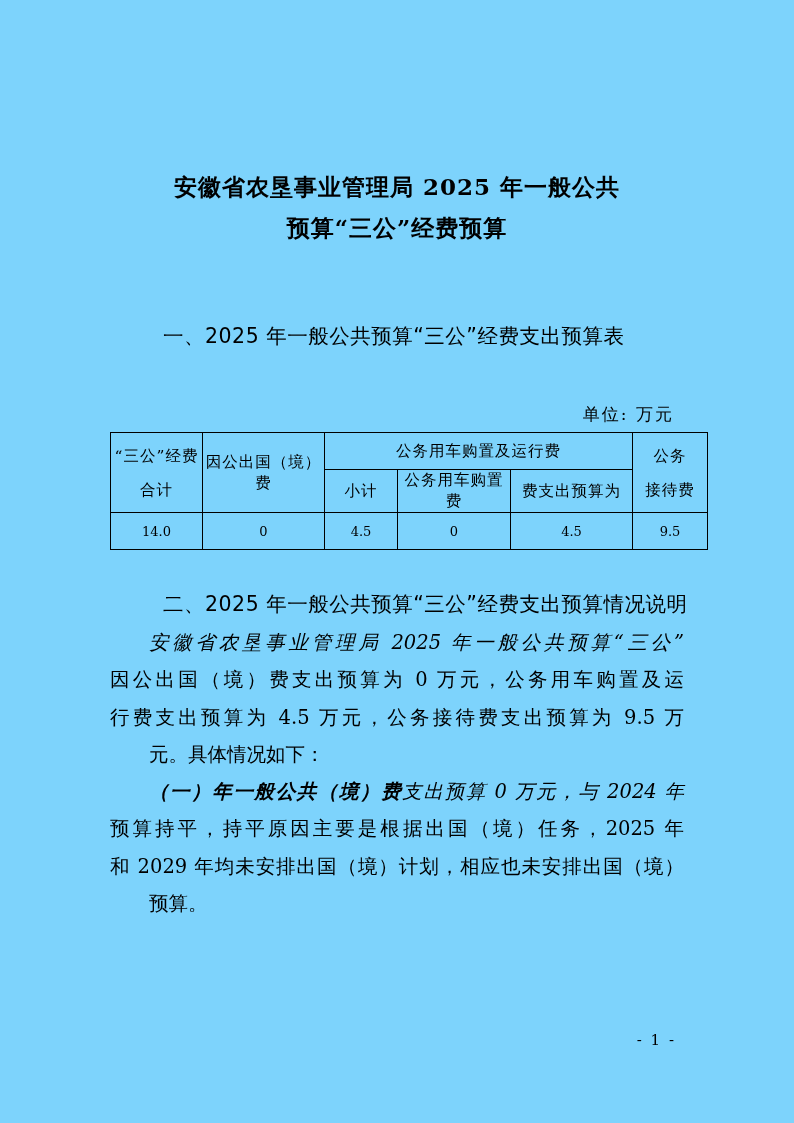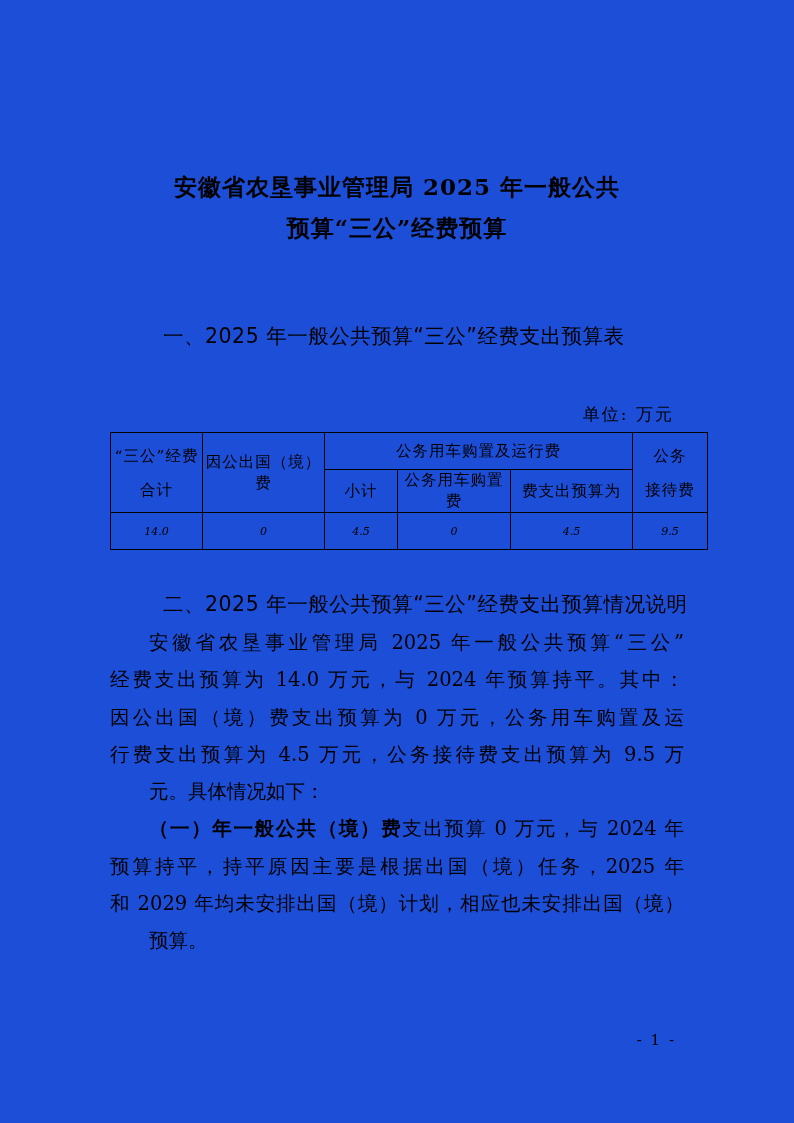--- a/index.html
+++ b/index.html
@@ -5,21 +5,21 @@
   html, body {
     margin: 0;
     padding: 0;
     background: #e8e8e8;
   }
   .page {
     position: relative;
     width: 794px;
     height: 1123px;
     margin: 0 auto;
-    background: #1d4ed8;
+    background: #7dd3fc;
     color: #000000;
     font-family: "DejaVu Serif", "Liberation Serif", serif;
     overflow: hidden;
   }
   .doc-title {
     position: absolute;
     top: 166px;
     left: 0;
     width: 794px;
     text-align: center;
@@ -66,40 +66,40 @@
   table.budget-table td {
     border: 1.5px solid #000000;
     font-weight: normal;
     text-align: center;
     vertical-align: middle;
     padding: 0 2px;
     letter-spacing: 1px;
   }
   table.budget-table .hrow1 th { height: 36px; }
   table.budget-table .hrow2 th { height: 36px; }
-  table.budget-table .drow td  { height: 36px; font-size: 11px; letter-spacing: 0; font-style: italic; }
+  table.budget-table .drow td  { height: 36px; font-size: 13px; letter-spacing: 0; }
   table.budget-table .two-line {
     white-space: pre-line;
     line-height: 34px;
   }
   .body-text {
     position: absolute;
     top: 624px;
     left: 110px;
     width: 574px;
     font-size: 19.5px;
     line-height: 37.3px;
   }
   .bline {
     text-align: justify;
     text-align-last: justify;
     text-justify: inter-character;
   }
   .bline.last { text-align-last: left; margin-left: 39px; }
-  .bline.indent { text-indent: 39px; }
+  .bline.indent { text-indent: 39px; font-style: italic; }
   .lead {
     font-family: "DejaVu Sans", "Liberation Sans", sans-serif;
     font-weight: 600;
   }
   .page-number {
     position: absolute;
     top: 1030px;
     right: 118px;
     font-size: 15px;
     line-height: 20px;
@@ -151,21 +151,20 @@
         <td>4.5</td>
         <td>9.5</td>
       </tr>
     </tbody>
   </table>
 
   <div class="section-heading second">二、2025 年一般公共预算“三公”经费支出预算情况说明</div>
 
   <div class="body-text">
       <div class="bline indent"><span>安徽省农垦事业管理局 2025 年一般公共预算“三公”</span></div>
-      <div class="bline"><span>经费支出预算为 14.0 万元，与 2024 年预算持平。其中：</span></div>
       <div class="bline"><span>因公出国（境）费支出预算为 0 万元，公务用车购置及运</span></div>
       <div class="bline"><span>行费支出预算为 4.5 万元，公务接待费支出预算为 9.5 万</span></div>
       <div class="bline last"><span>元。具体情况如下：</span></div>
       <div class="bline indent"><span class="lead">（一）年一般公共（境）费</span><span>支出预算 0 万元，与 2024 年</span></div>
       <div class="bline"><span>预算持平，持平原因主要是根据出国（境）任务，2025 年</span></div>
       <div class="bline"><span>和 2029 年均未安排出国（境）计划，相应也未安排出国（境）</span></div>
       <div class="bline last"><span>预算。</span></div>
     </div>
 
   <div class="page-number">- 1 -</div>

